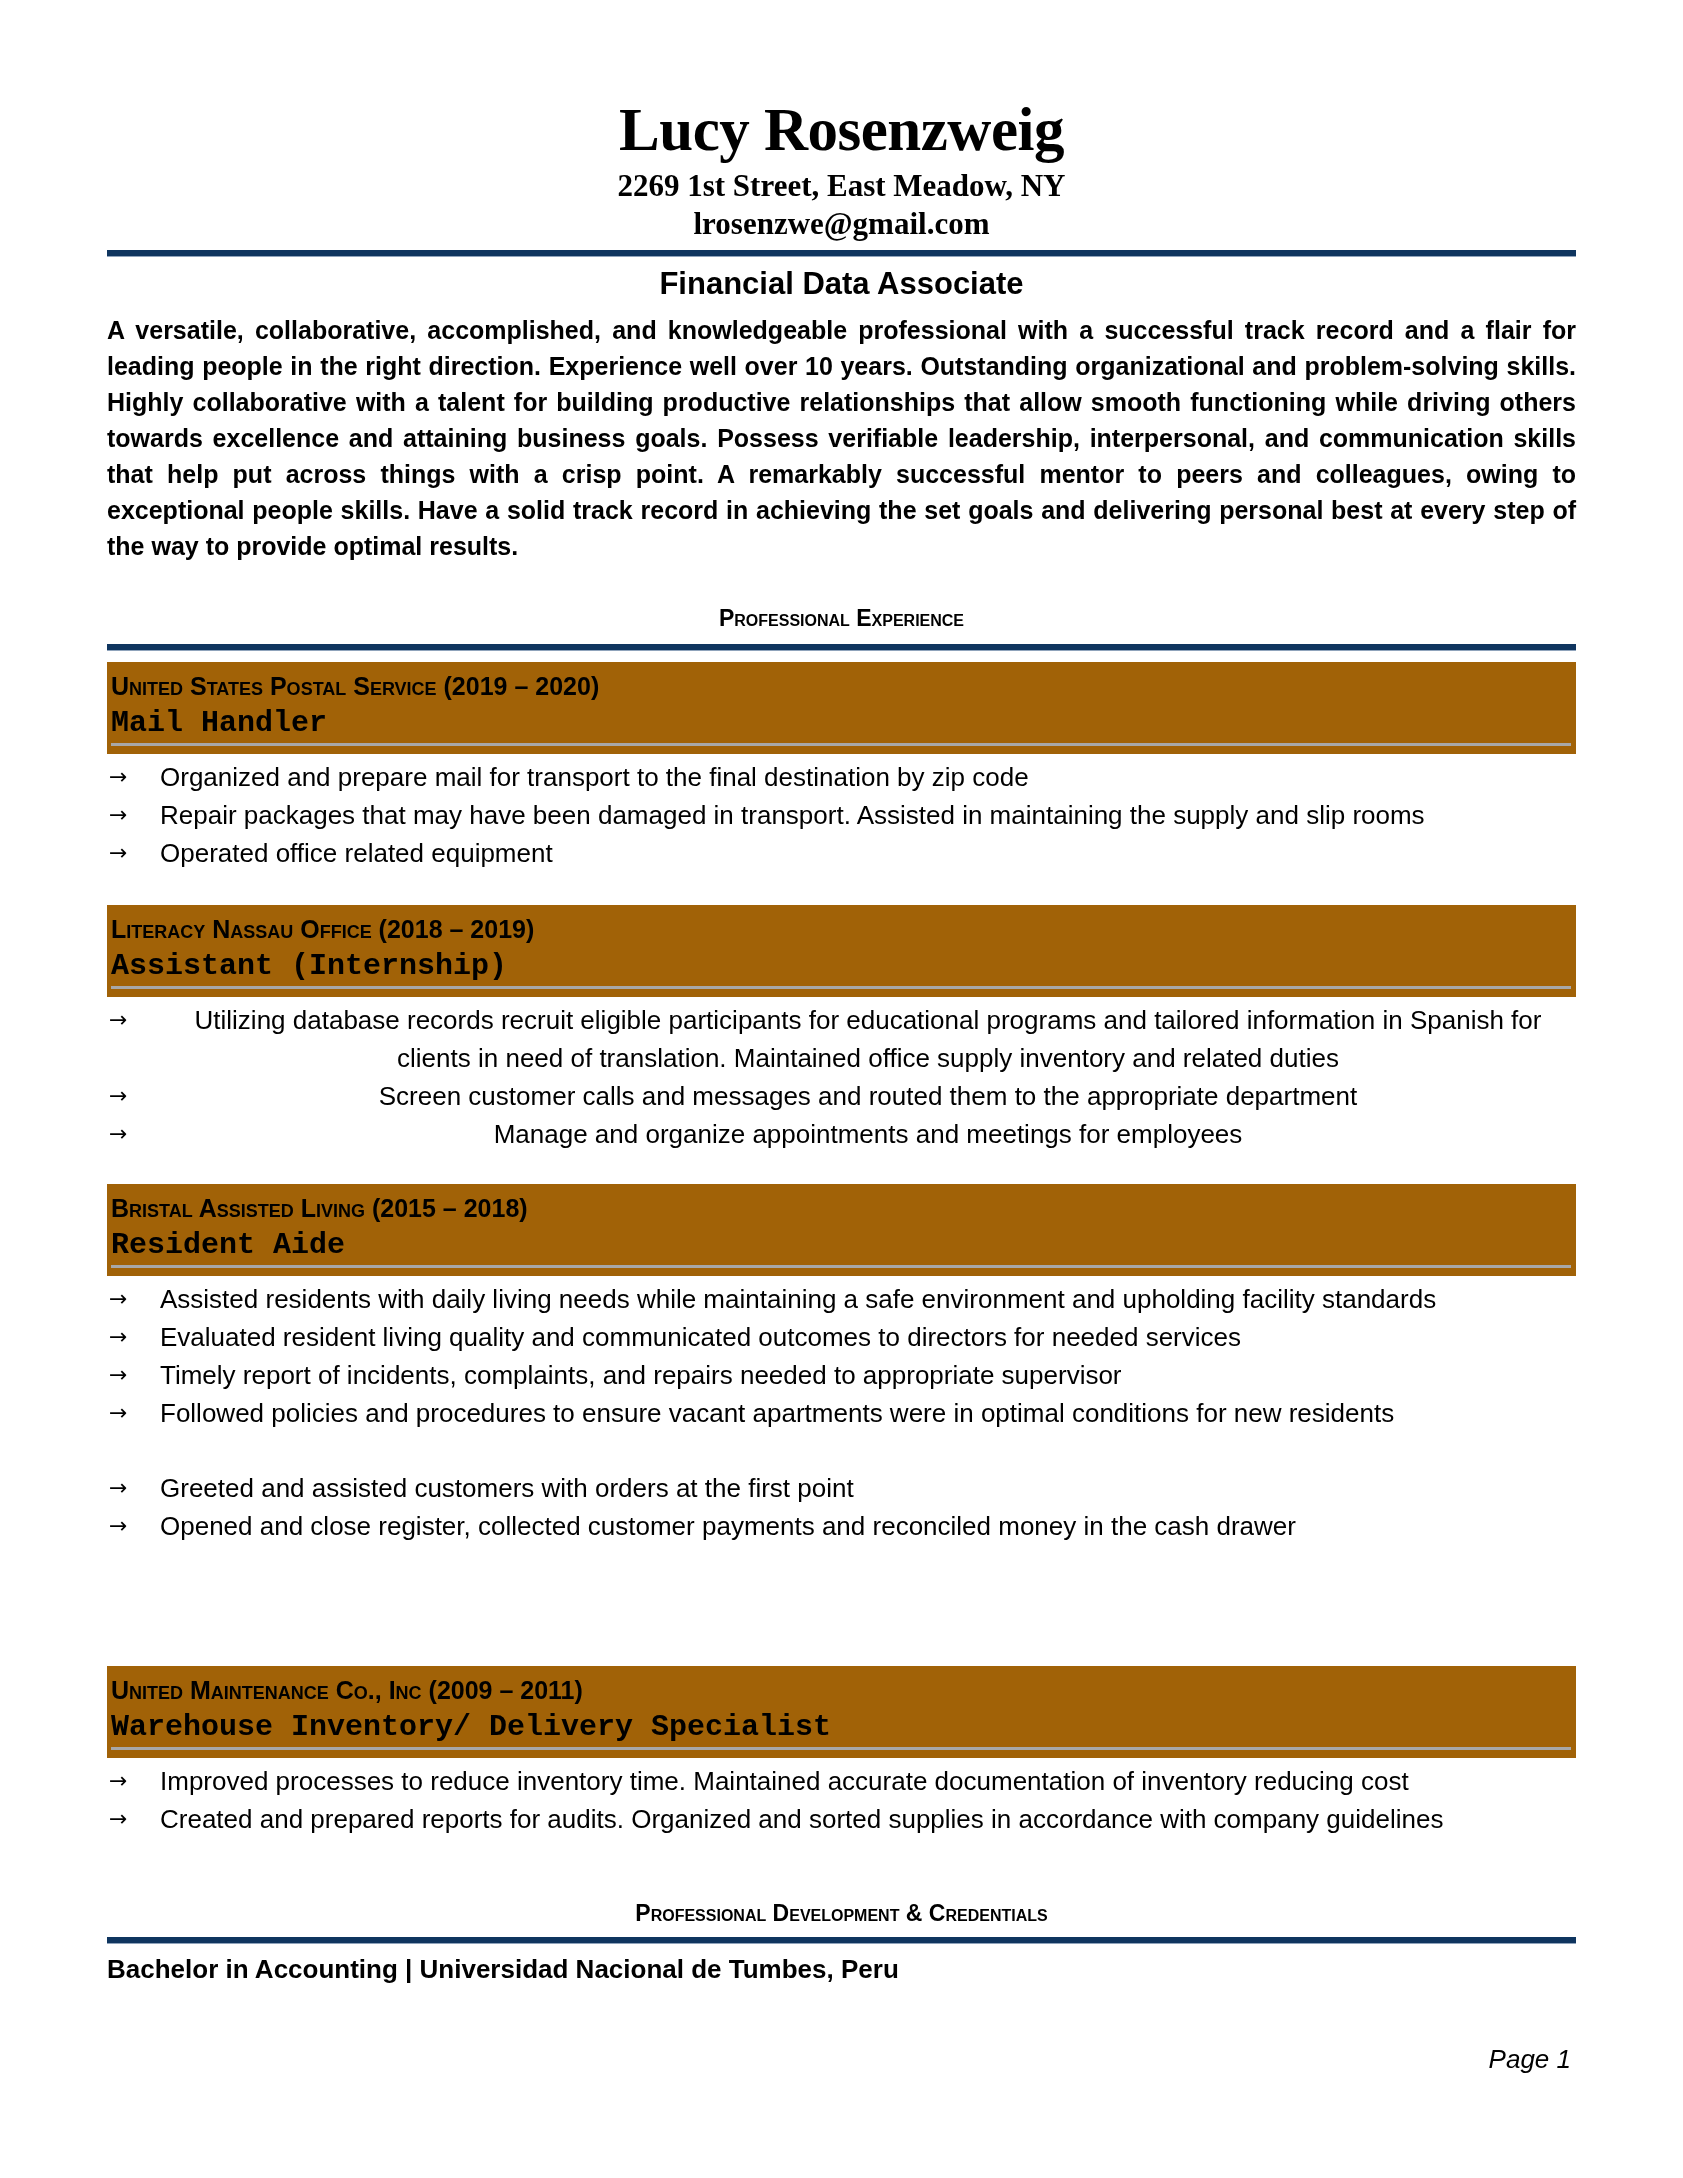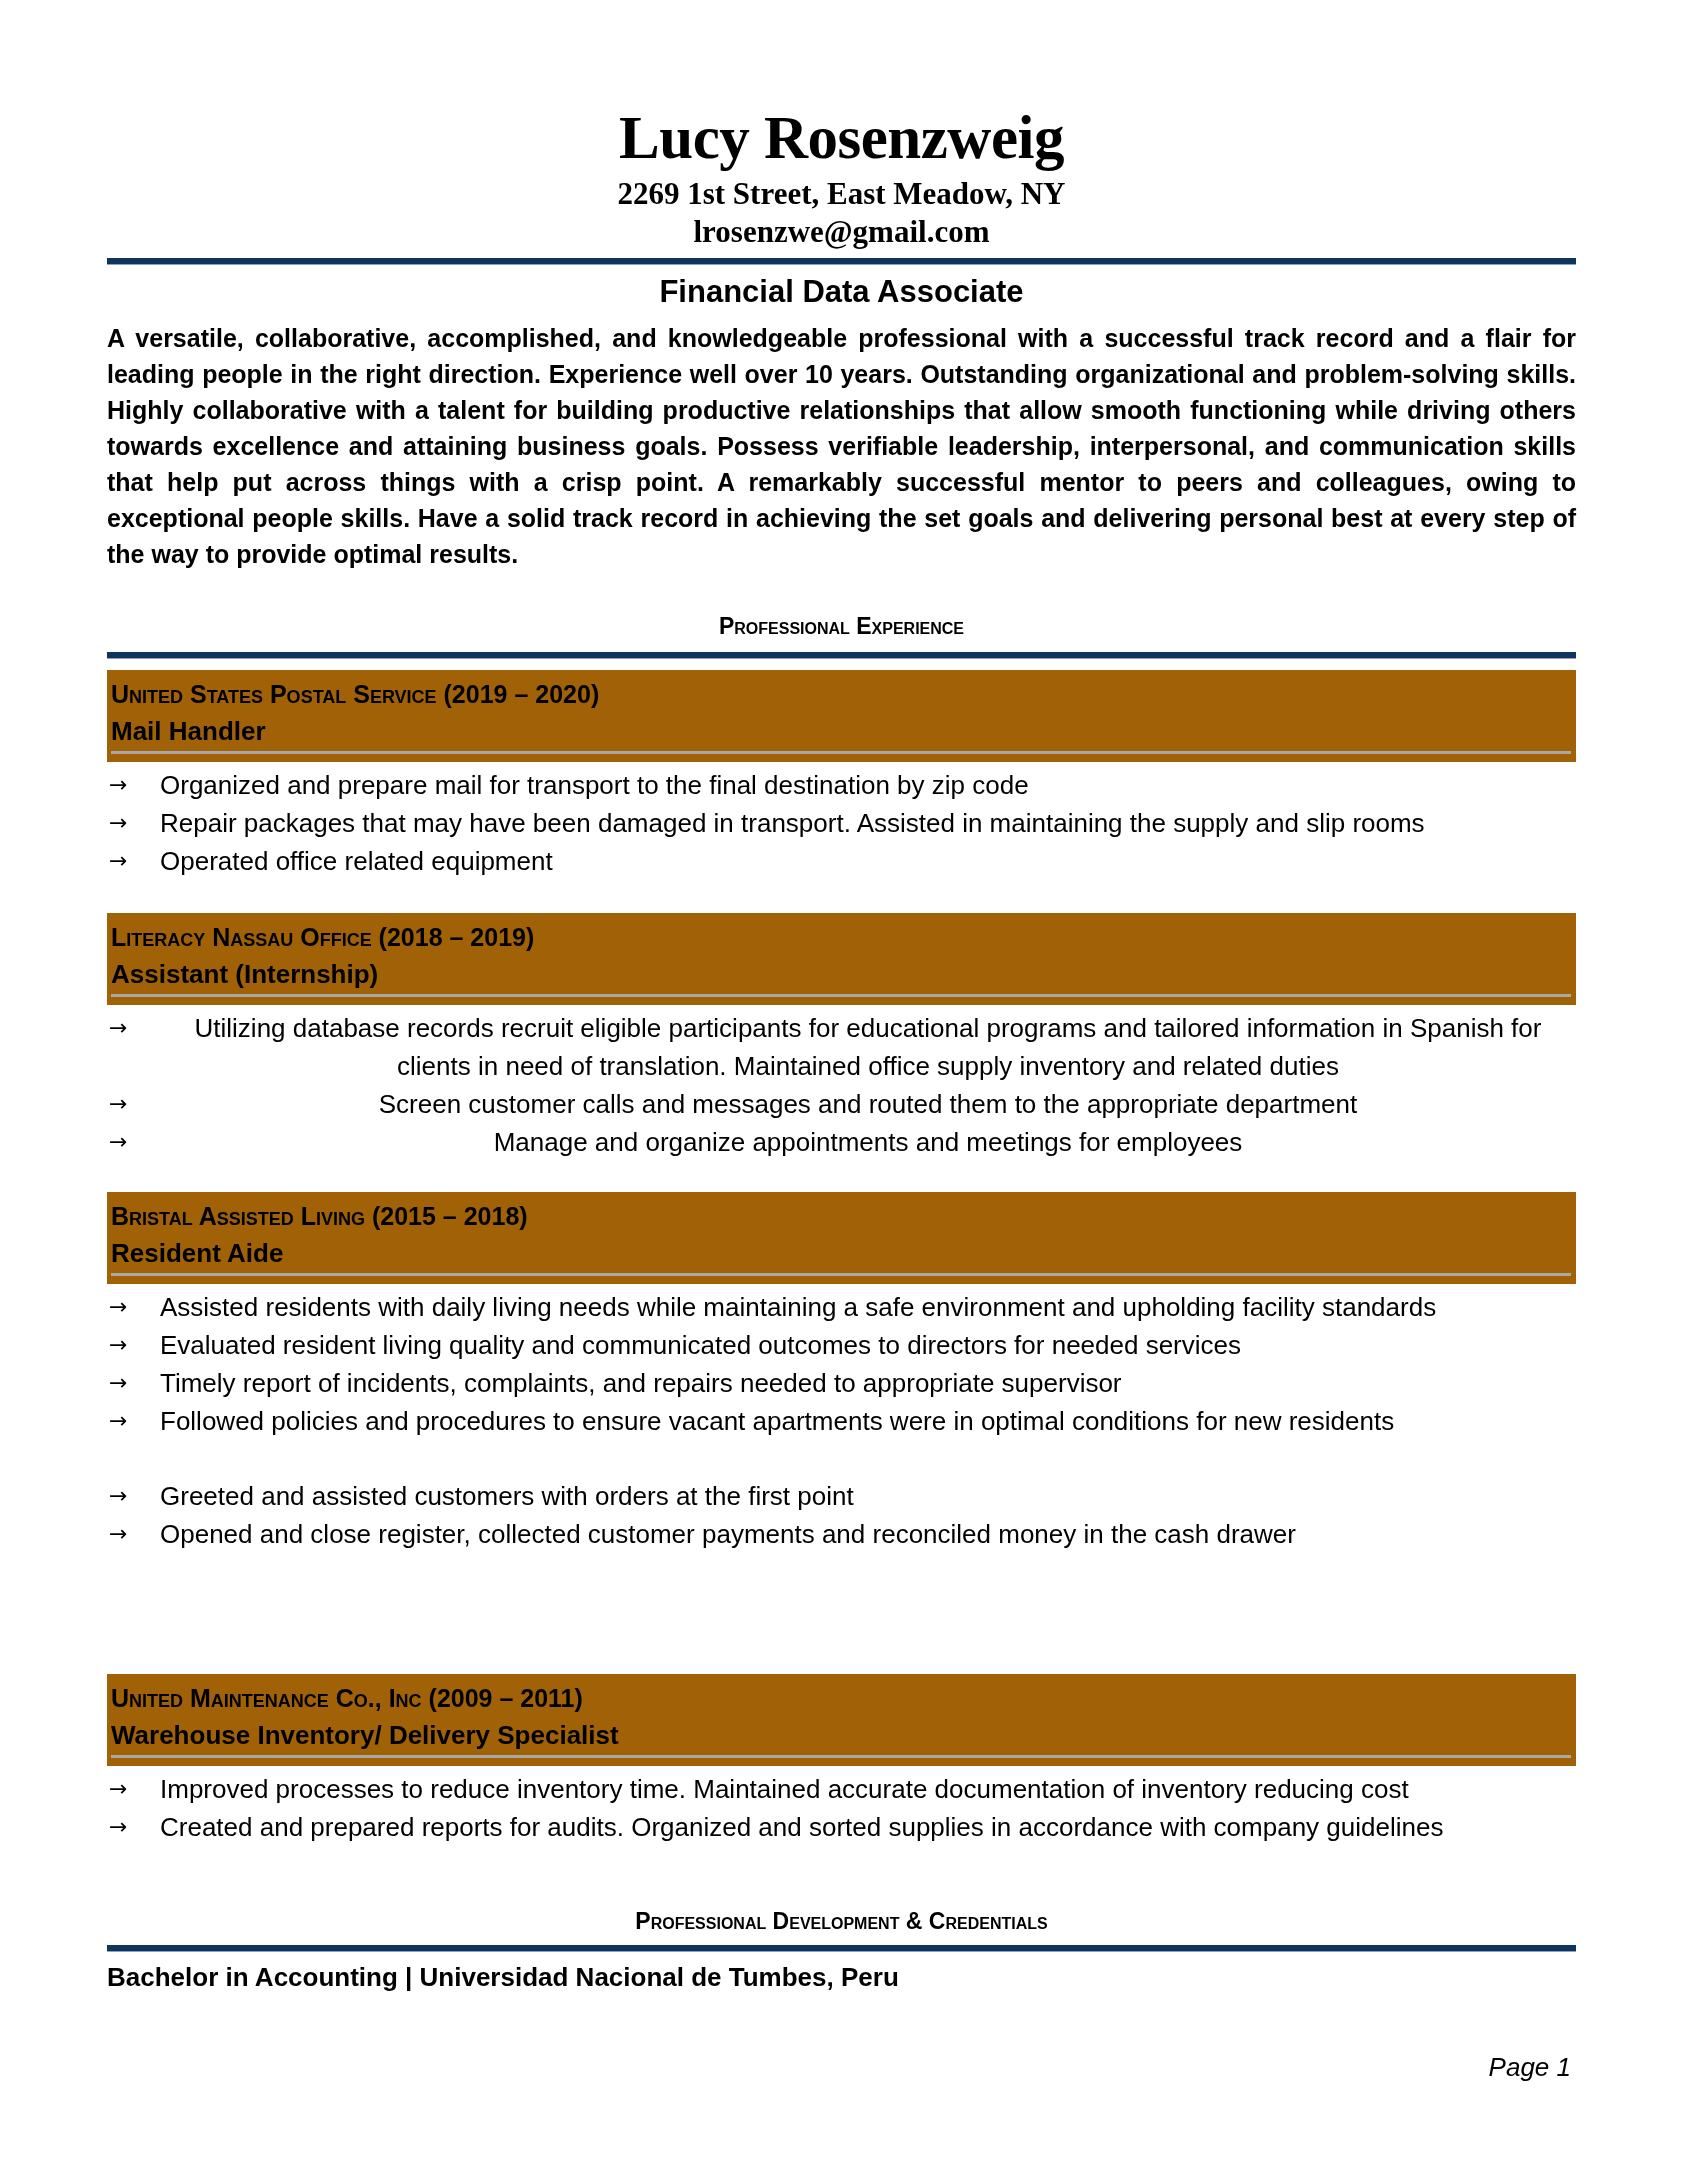--- a/index.html
+++ b/index.html
@@ -19,35 +19,35 @@
           font-family: "Liberation Sans", "DejaVu Sans", sans-serif; font-weight: bold; font-size: 31px; line-height: 38px; }
   .summary { position: absolute; top: 312px; left: 0; width: 1469px;
           font-family: "Liberation Sans", "DejaVu Sans", sans-serif; font-size: 25px; line-height: 36px; text-align: justify; font-weight: bold; }
 
   .sec-head { position: absolute; left: 0; width: 100%; text-align: center;
           font-family: "Liberation Sans", "DejaVu Sans", sans-serif; font-weight: bold; font-size: 23px; line-height: 28px; font-variant: small-caps; letter-spacing: 0px; }
 
   .job { position: absolute; left: 0; width: 1469px; }
   .job-head { position: relative; background: #a16207; height: 92px; }
   .job-company { position: absolute; left: 4px; top: 8px; font-family: "Liberation Sans", "DejaVu Sans", sans-serif; font-weight: bold; font-size: 25px; line-height: 32px; font-variant: small-caps; }
-  .job-title { position: absolute; left: 4px; top: 45px; font-family: Liberation Sans, sans-serif; font-weight: bold; font-size: 26px; line-height: 32px; }
+  .job-title { position: absolute; left: 4px; top: 45px; font-family: Liberation Mono, monospace; font-weight: bold; font-size: 30px; line-height: 32px; }
   .job-line { position: absolute; left: 4px; right: 5px; top: 81px; height: 3px; background: #a8a8a8; }
 
   .bullets { list-style: none; margin: 0; padding: 0; margin-top: 4px; }
   .bullets li { position: relative; padding-left: 53px; font-family: "Liberation Sans", "DejaVu Sans", sans-serif; font-size: 26px; line-height: 38px; }
   .bullets li .arrow { position: absolute; left: 2px; top: 0; font-family: "DejaVu Sans", sans-serif; font-size: 22px; }
 
   .edu { position: absolute; top: 1952px; left: 0; font-family: "Liberation Sans", "DejaVu Sans", sans-serif; font-weight: bold; font-size: 26px; line-height: 34px; }
   .footer { position: absolute; top: 2043px; right: 5px; font-family: "Liberation Sans", "DejaVu Sans", sans-serif; font-style: italic; font-size: 26px; line-height: 32px; }
 </style>
 </head>
 <body>
 
 <div class="page">
-  <div class="content" style="top:8px;height:1736px;">
+  <div class="content" style="top:0;height:1736px;">
 
     <div class="name">Lucy Rosenzweig</div>
     <div class="address">2269 1st Street, East Meadow, NY</div>
     <div class="email">lrosenzwe@gmail.com</div>
     <div class="rule" style="top:250px;"></div>
 
     <div class="headline">Financial Data Associate</div>
     <div class="summary">A versatile, collaborative, accomplished, and knowledgeable professional with a successful track record and a flair for leading people in the right direction. Experience well over 10 years. Outstanding organizational and problem-solving skills. Highly collaborative with a talent for building productive relationships that allow smooth functioning while driving others towards excellence and attaining business goals. Possess verifiable leadership, interpersonal, and communication skills that help put across things with a crisp point. A remarkably successful mentor to peers and colleagues, owing to exceptional people skills. Have a solid track record in achieving the set goals and delivering personal best at every step of the way to provide optimal results.</div>
 
     <div class="sec-head" style="top:604px;">Professional Experience</div>

